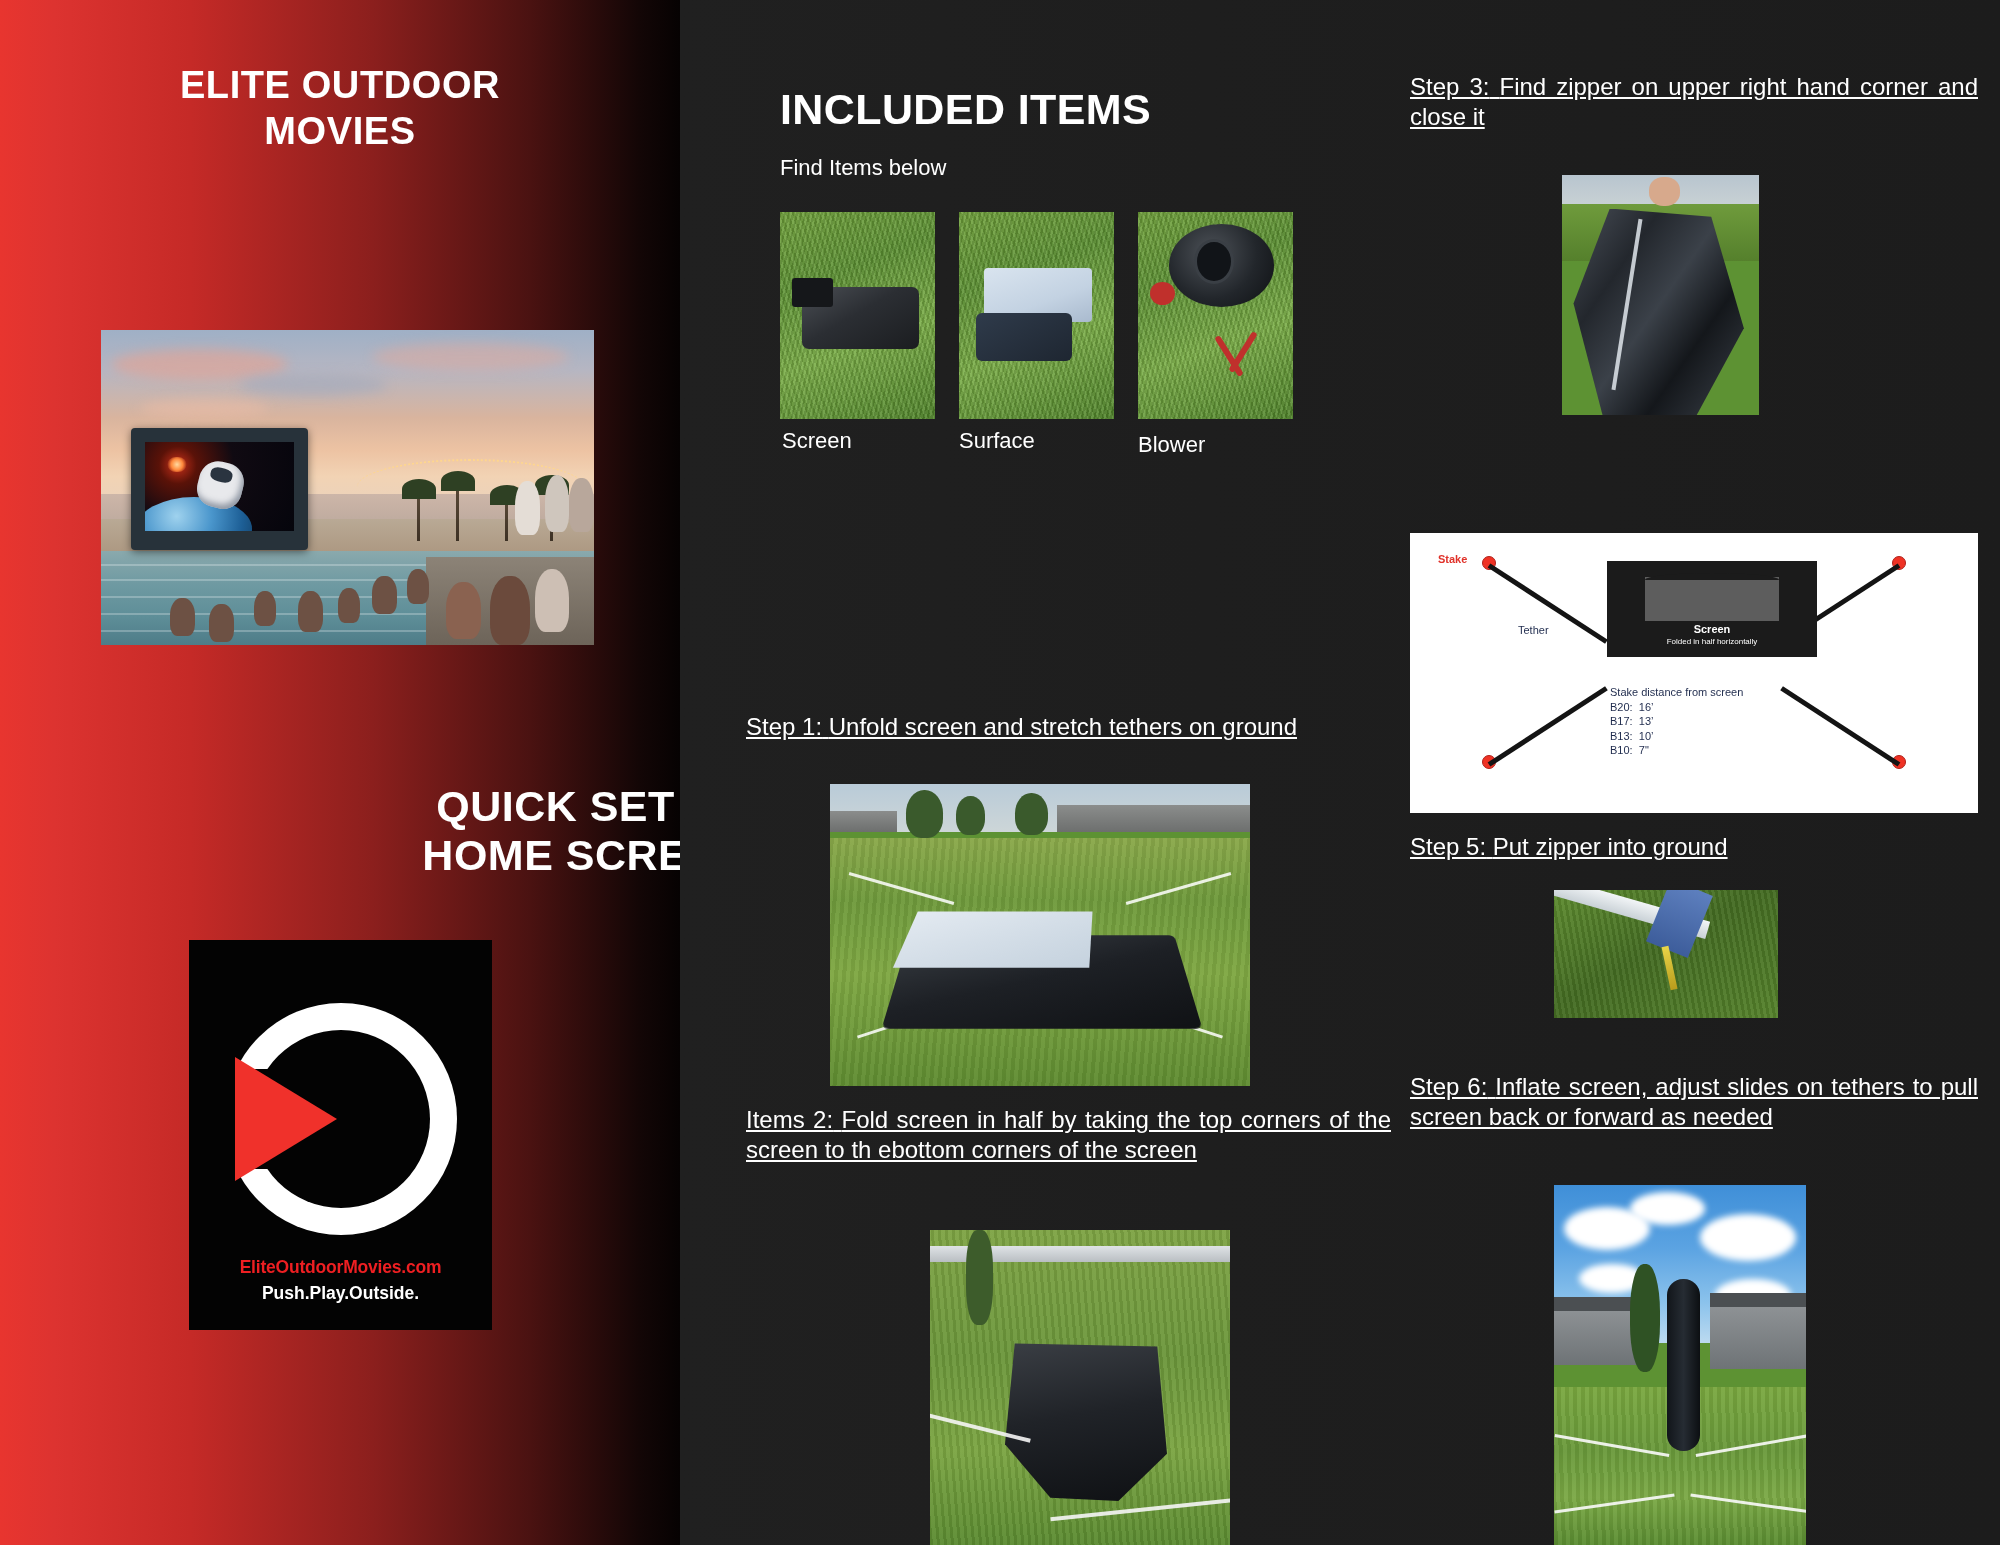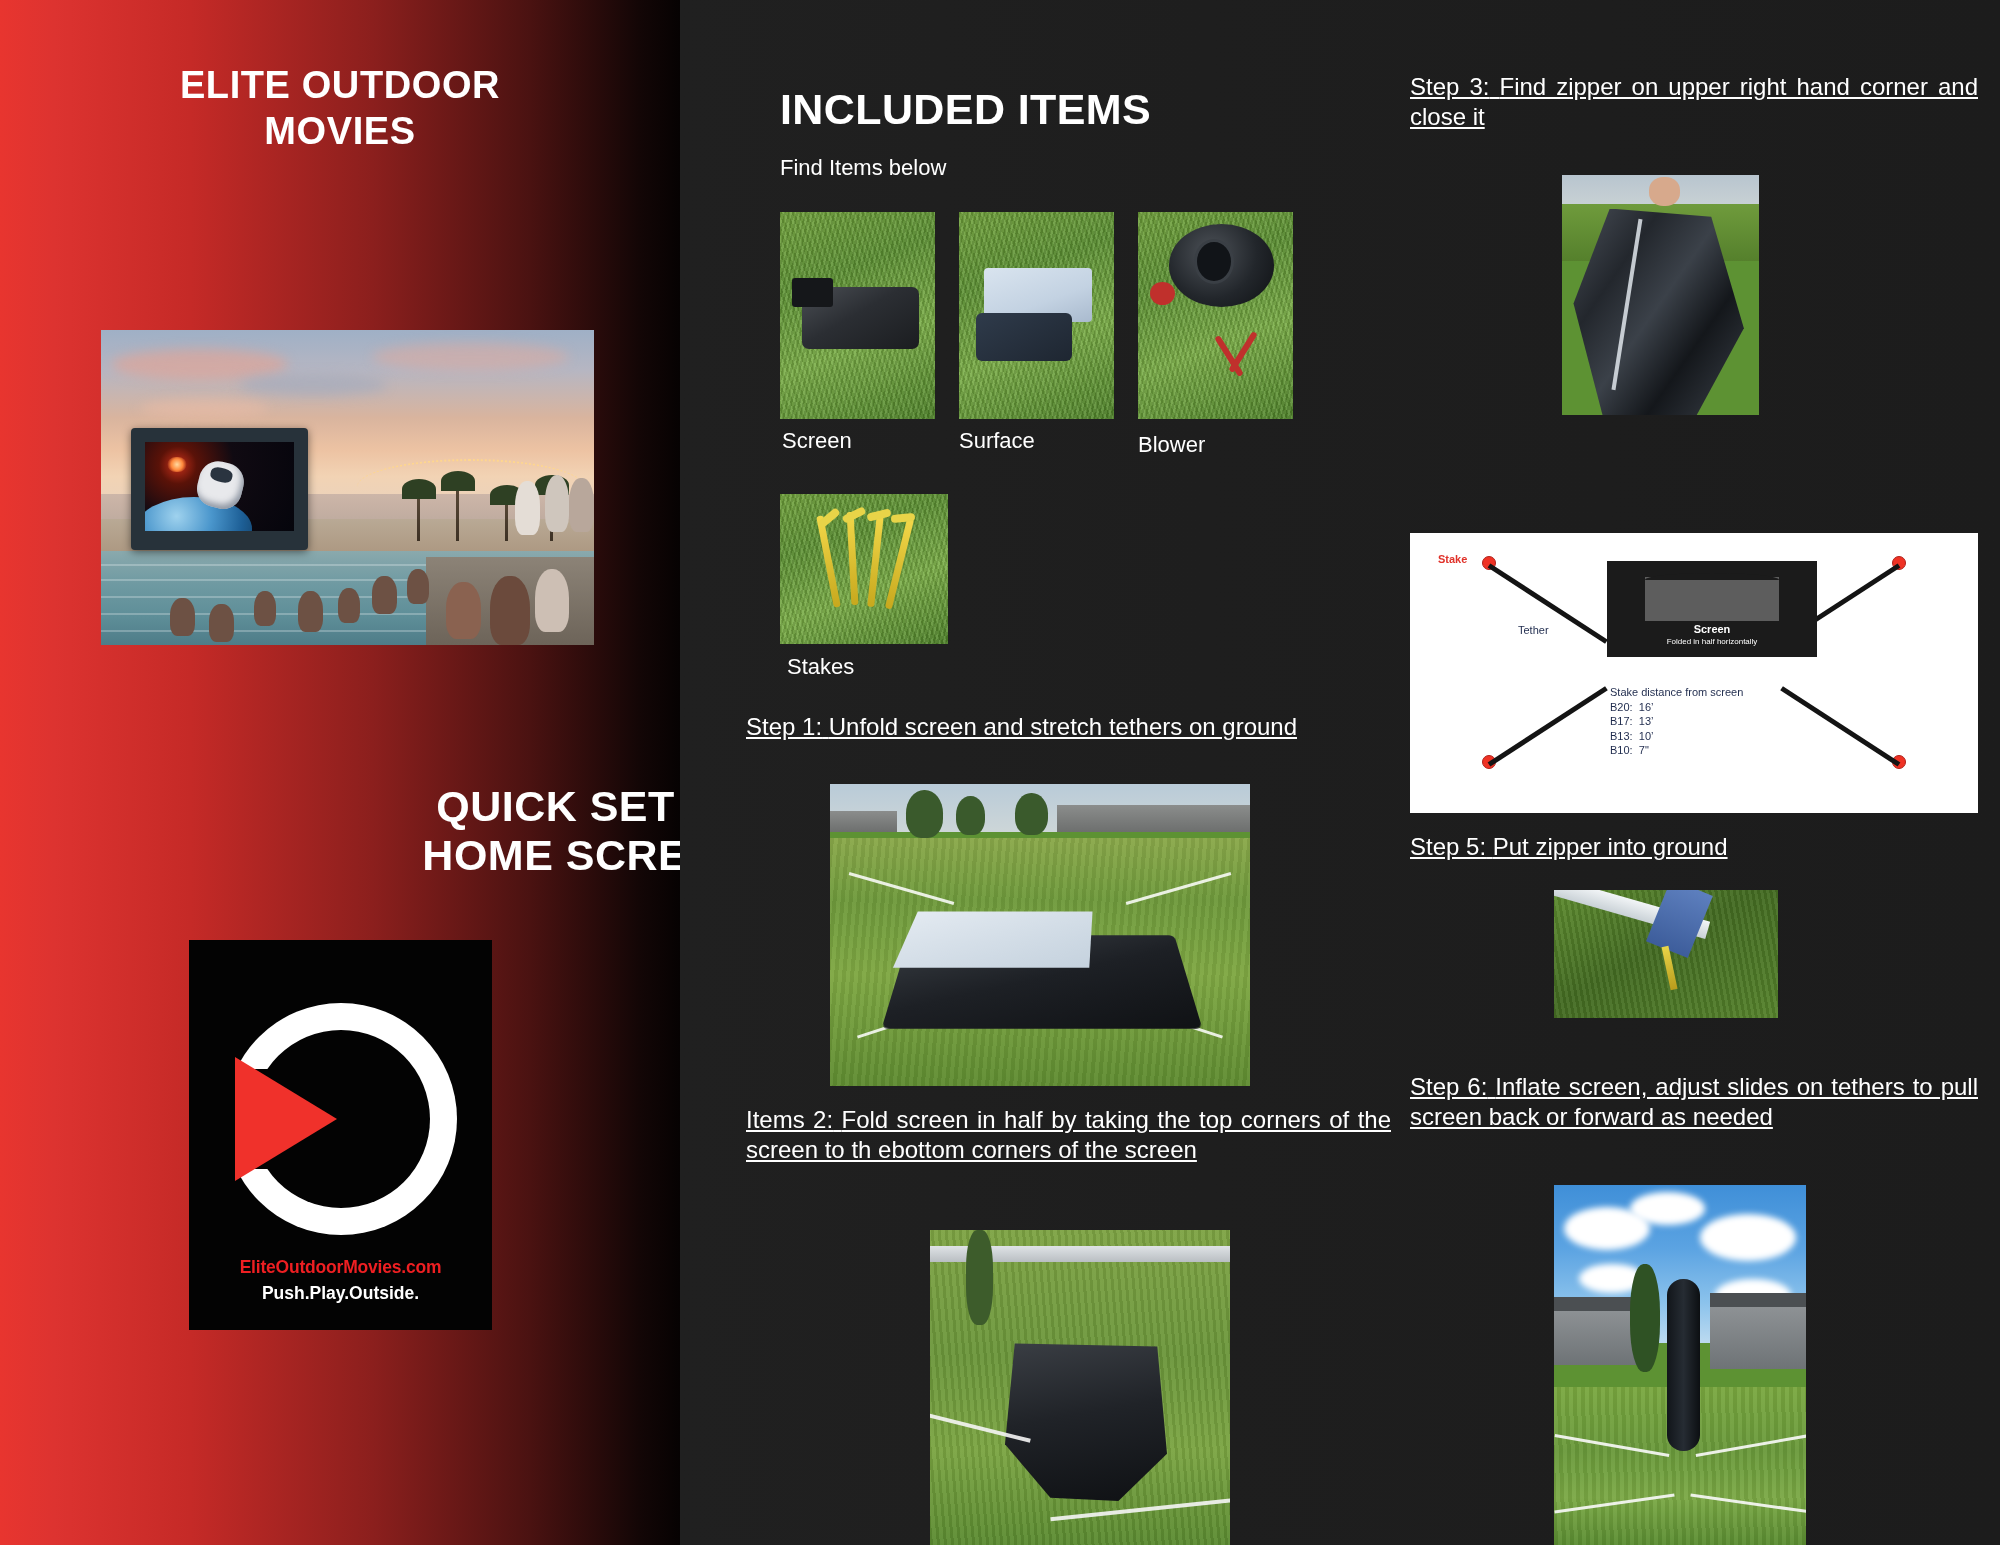--- a/index.html
+++ b/index.html
@@ -426,34 +426,20 @@
 
         <div class="item" style="left:179px">
           <div class="item-img">
             <div class="grass"></div>
             <div class="surface-fold"></div>
             <div class="surface-dark"></div>
           </div>
           <div class="item-label" style="top:216px; left:0px">Surface</div>
         </div>
 
-        <div class="item" style="left:0px; top:282px">
-          <div class="item-img" style="height:150px; width:168px">
-            <div class="grass"></div>
-            <div class="stake-v" style="left:27%; top:14%; transform:rotate(-11deg)"></div>
-            <div class="stake-v" style="left:41%; top:12%; transform:rotate(-3deg)"></div>
-            <div class="stake-v" style="left:55%; top:13%; transform:rotate(6deg)"></div>
-            <div class="stake-v" style="left:69%; top:15%; transform:rotate(14deg)"></div>
-            <div class="stake-hook" style="left:22%; top:13%; transform:rotate(-40deg); background:#e8d448"></div>
-            <div class="stake-hook" style="left:37%; top:11%; transform:rotate(-26deg); background:#e8d448"></div>
-            <div class="stake-hook" style="left:52%; top:11%; transform:rotate(-14deg); background:#e8d448"></div>
-            <div class="stake-hook" style="left:66%; top:13%; transform:rotate(-6deg); background:#e8d448"></div>
-          </div>
-          <div class="item-label" style="top:160px; left:7px">Stakes</div>
-        </div>
       </div>
 
       <div class="step-text" style="position:absolute; left:16px; top:712px; width:645px">
         <span class="lead">Step 1:</span>
         <span>Unfold screen and stretch tethers on ground</span>
       </div>
       <div class="photo" style="position:absolute; left:100px; top:784px; width:420px; height:302px">
         <div class="p1-grass"></div>
         <div class="p1-sky"></div>
         <div class="p1-houses" style="left:54%; width:46%; height:9%; top:7%"></div>

